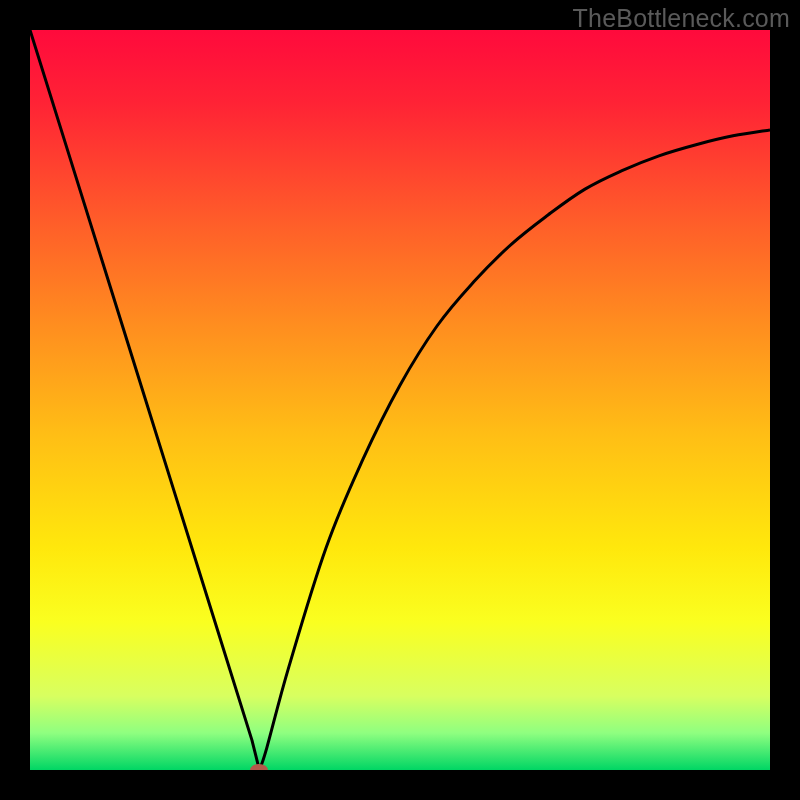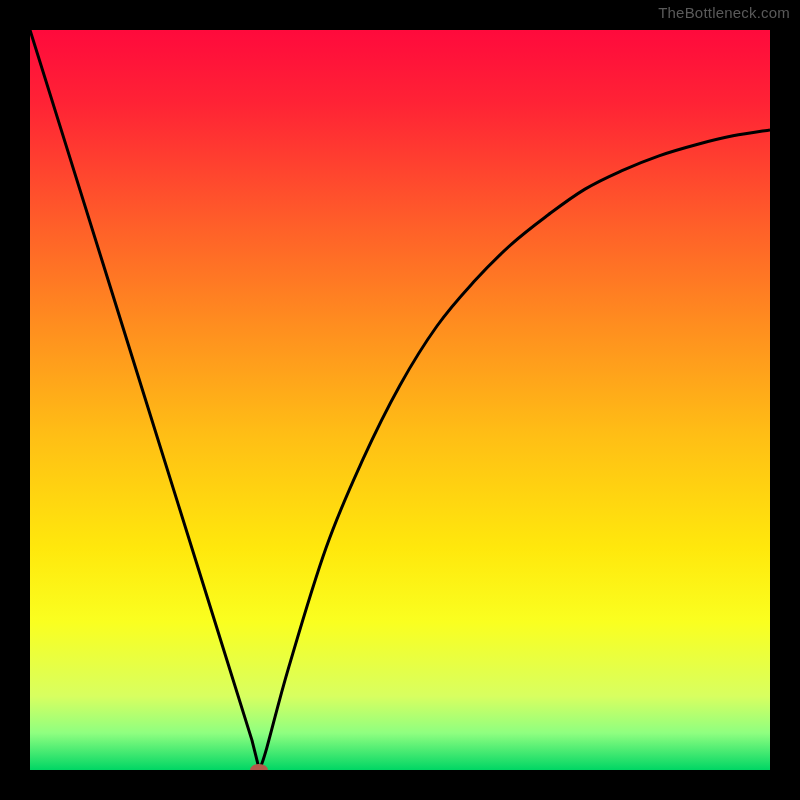--- a/index.html
+++ b/index.html
@@ -43,21 +43,21 @@
     height: 12px;
     background: #b35a4a;
     border-radius: 50%;
     transform: translate(-50%, -50%);
   }
   .watermark {
     position: absolute;
     top: 4px;
     right: 10px;
     color: #5a5a5a;
-    font-size: 15px;
+    font-size: 25px;
     font-weight: 500;
     letter-spacing: 0.2px;
   }
 </style>
 </head>
 <body>
 
 <div class="frame">
 
   <div class="watermark">TheBottleneck.com</div>

